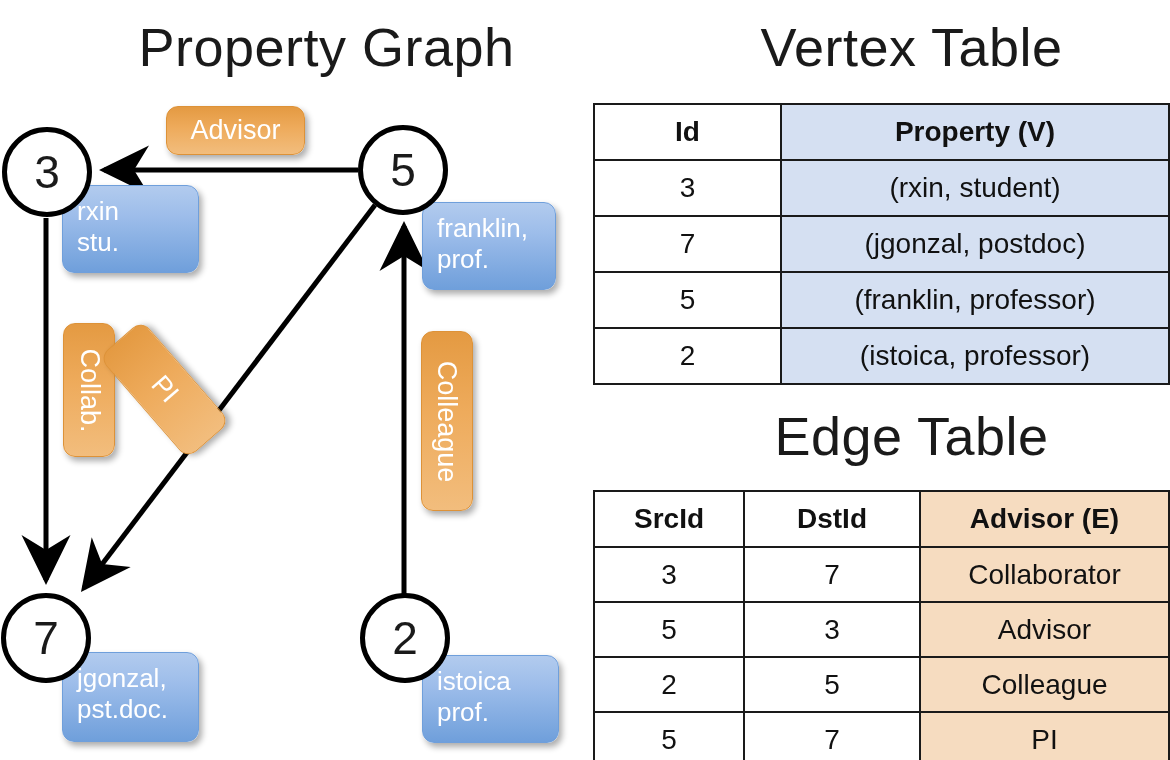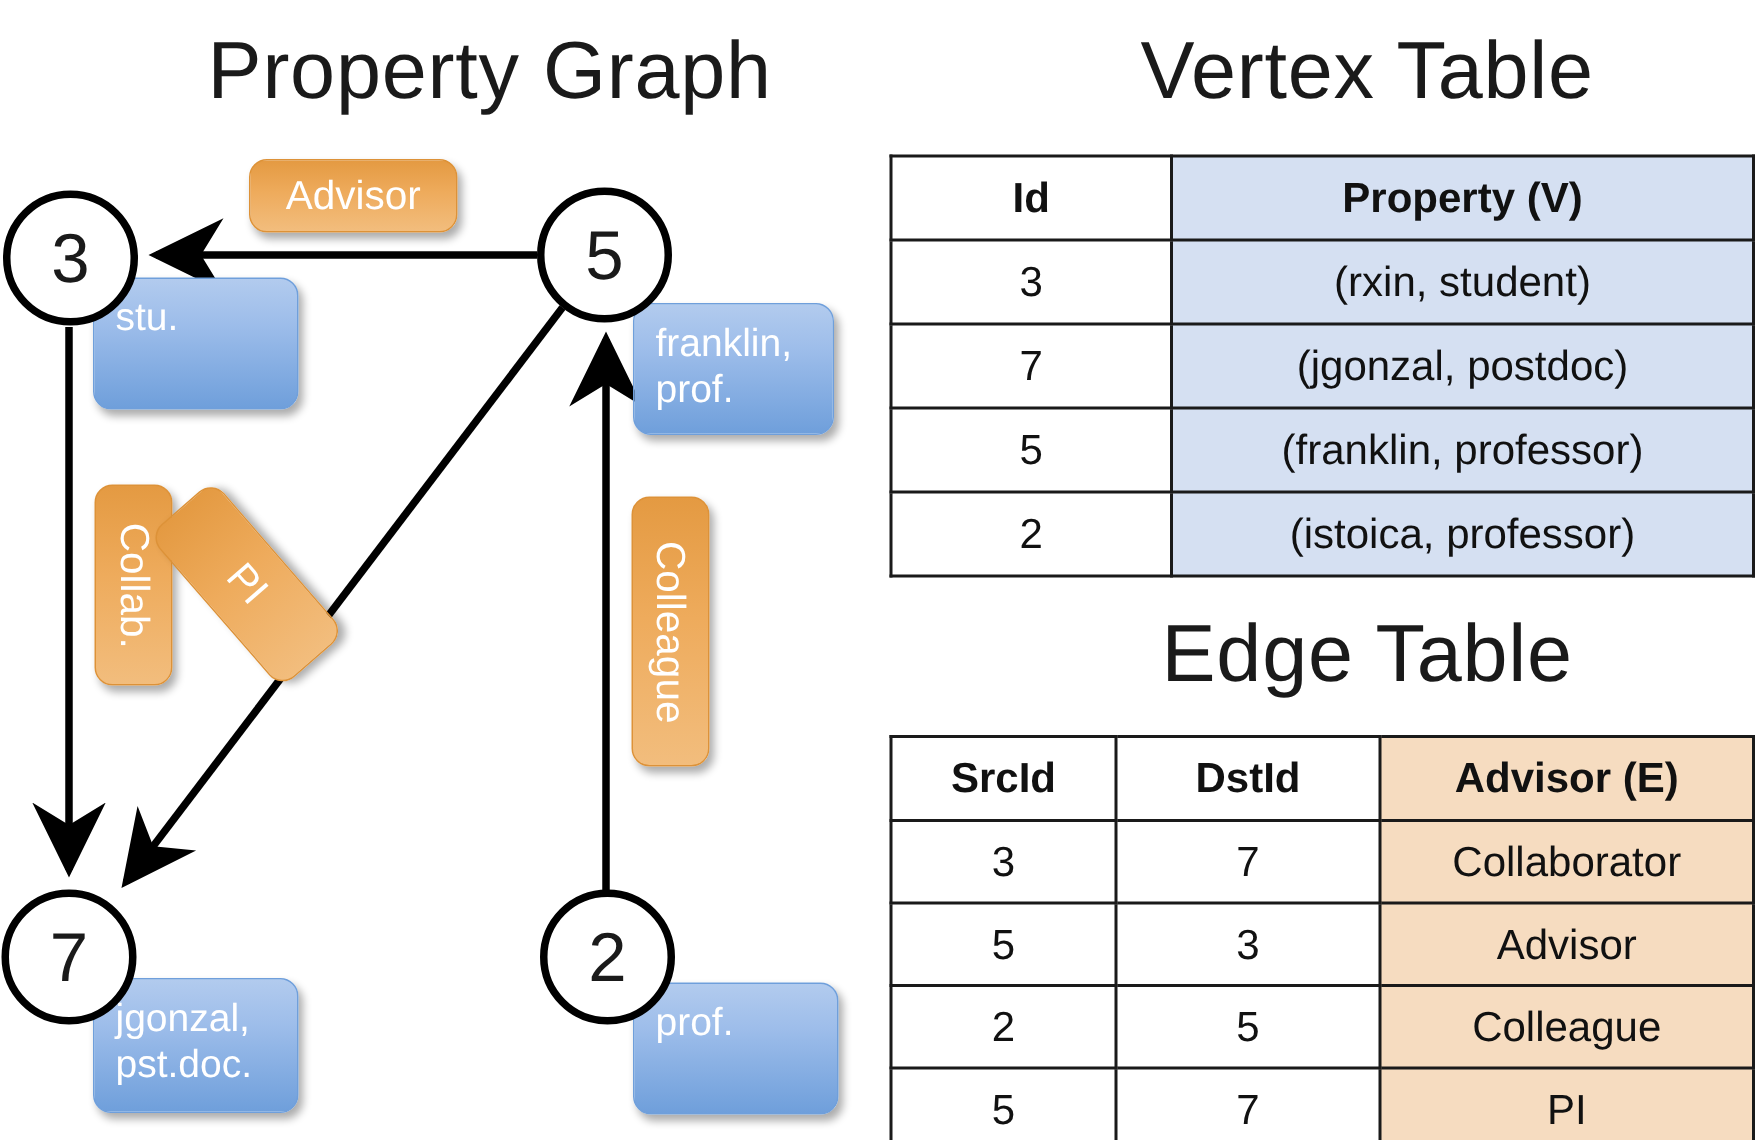--- a/index.html
+++ b/index.html
@@ -59,34 +59,36 @@
     <line x1="358" y1="170" x2="104" y2="170" stroke="#000" stroke-width="5" marker-end="url(#ah)"></line>
 
     <line x1="46" y1="218" x2="46" y2="580" stroke="#000" stroke-width="5" marker-end="url(#ah)"></line>
 
     <line x1="375" y1="205" x2="84" y2="588" stroke="#000" stroke-width="5" marker-end="url(#ah)"></line>
 
     <line x1="404" y1="594" x2="404" y2="226" stroke="#000" stroke-width="5" marker-end="url(#ah)"></line>
   </svg>
 
   <div class="vprop" style="left:62px;top:185px;width:137px;height:88px;">
+    <div>rxin</div>
     <div>stu.</div>
   </div>
 
   <div class="vprop" style="left:422px;top:190px;width:134px;height:88px;margin-top:12px;">
     <div>franklin,</div>
     <div>prof.</div>
   </div>
 
   <div class="vprop" style="left:62px;top:652px;width:137px;height:90px;">
     <div>jgonzal,</div>
     <div>pst.doc.</div>
   </div>
 
   <div class="vprop" style="left:422px;top:655px;width:137px;height:88px;">
+    <div>istoica</div>
     <div>prof.</div>
   </div>
 
   <div class="eprop" style="left:166px;top:106px;width:139px;height:49px;">
     <span class="lbl">Advisor</span>
   </div>
 
   <div class="eprop" style="left:63px;top:323px;width:52px;height:134px;">
     <span class="lbl" style="transform:rotate(90deg);">Collab.</span>
   </div>

